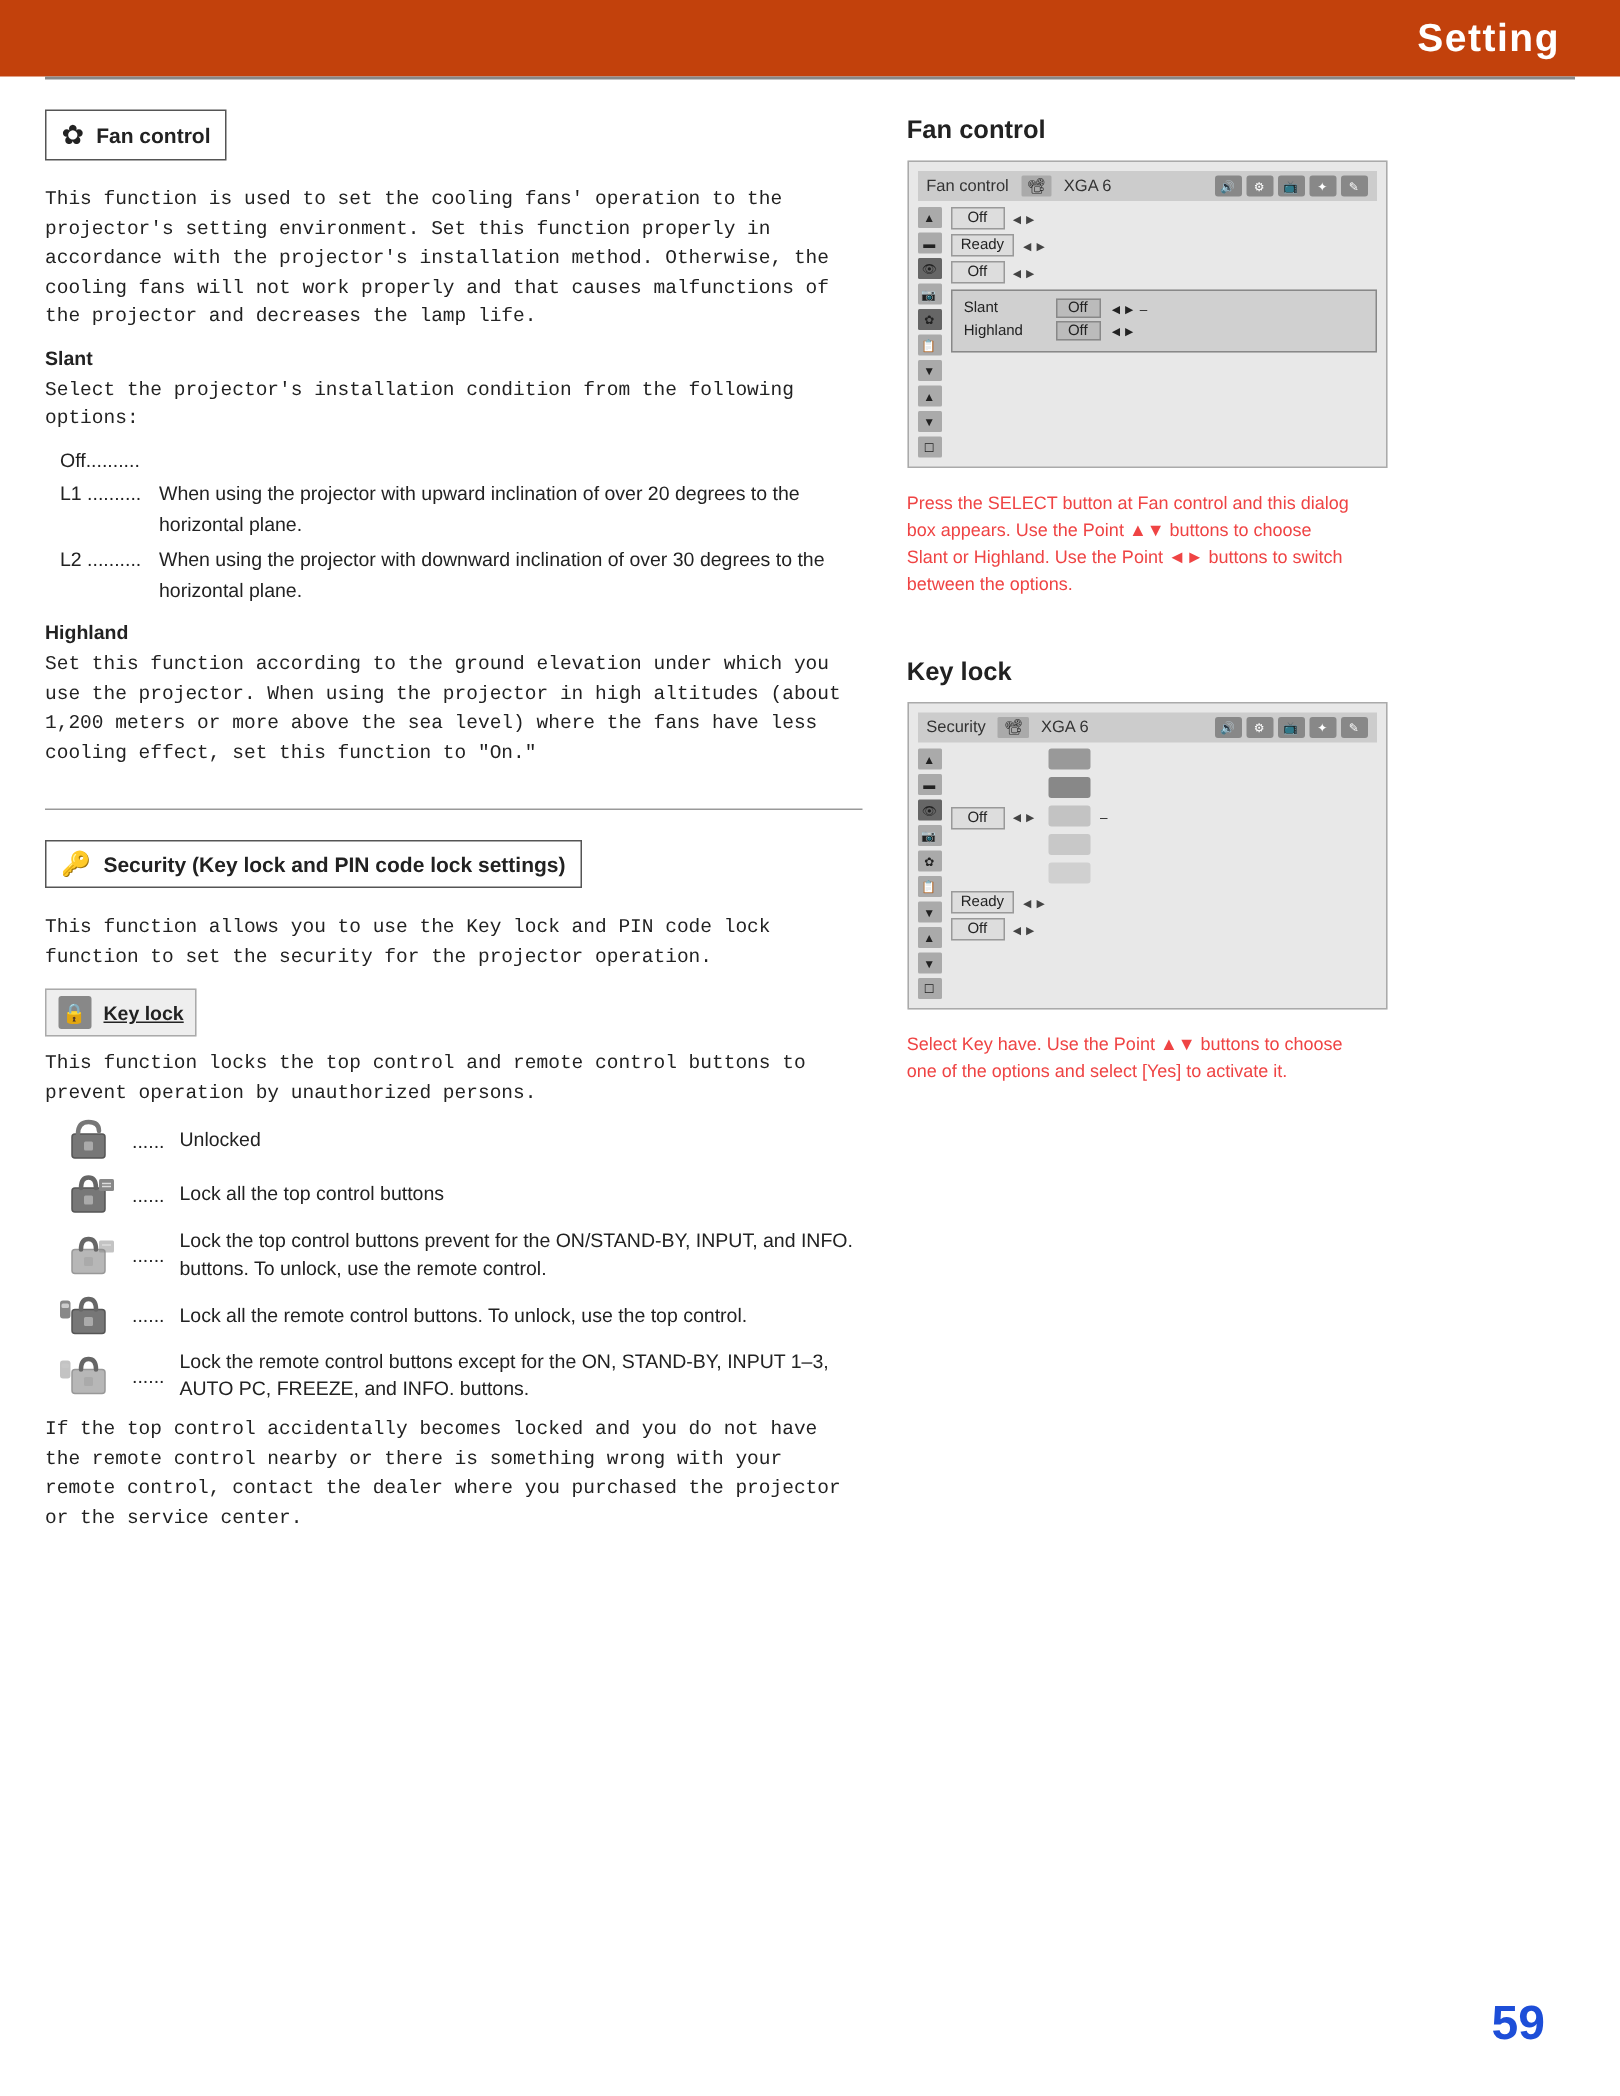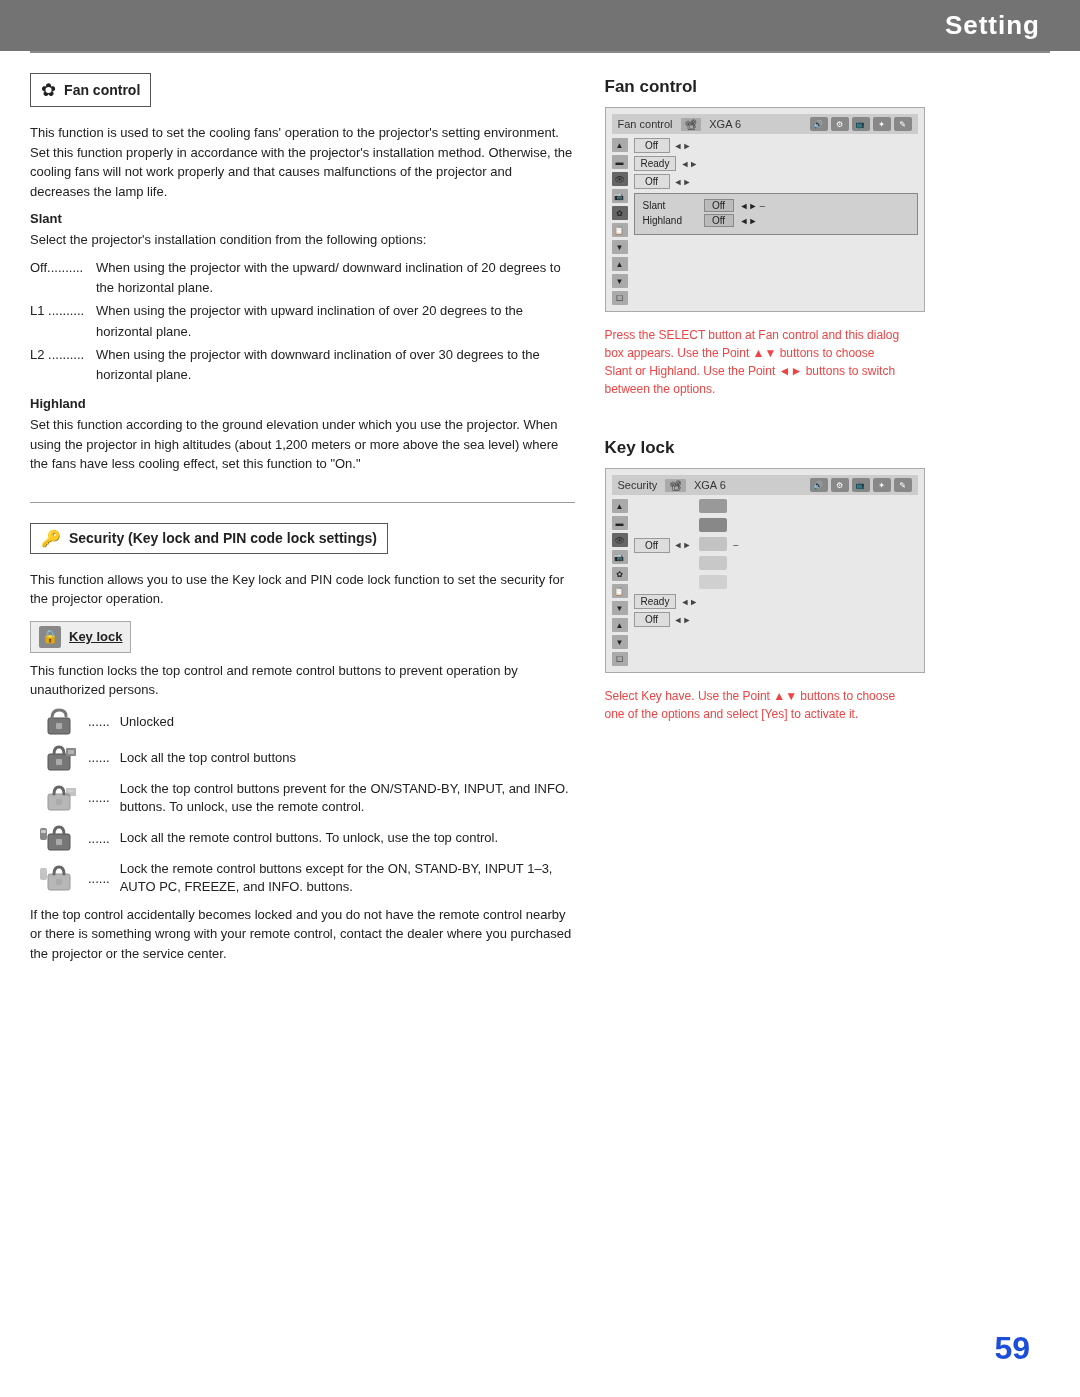--- a/index.html
+++ b/index.html
@@ -8,21 +8,21 @@
       min-height: 1397px;
       font-family: Arial, Helvetica, sans-serif;
       font-size: 14px;
       color: #222;
       background: #fff;
       position: relative;
     }
 
     
     .page-header {
-      background: #737373;
+      background: #c2410c;
       color: #fff;
       text-align: right;
       padding: 10px 40px 10px 0;
       font-size: 26px;
       font-weight: bold;
       letter-spacing: 1px;
     }
     .header-line {
       height: 2px;
       background: #888;
@@ -74,30 +74,32 @@
     }
     .section-header-text {
       font-weight: bold;
       font-size: 14px;
     }
 
     .body-text {
       font-size: 13px;
       line-height: 1.5;
       margin-bottom: 8px;
+      font-family: Liberation Mono, monospace;
     }
 
     .sub-heading {
       font-weight: bold;
       font-size: 13px;
       margin-top: 10px;
       margin-bottom: 4px;
     }
 
     .option-list {
+      margin-left: 10px;
       font-size: 13px;
       line-height: 1.6;
     }
     .option-row {
       display: flex;
       gap: 6px;
       margin-bottom: 2px;
     }
     .option-key {
       min-width: 60px;
@@ -339,21 +341,20 @@
         </span>
       </div>
       <p class="body-text">This function is used to set the cooling fans' operation to the projector's setting environment. Set this function properly in accordance with the projector's installation method. Otherwise, the cooling fans will not work properly and that causes malfunctions of the projector and decreases the lamp life.</p>
 
       <div class="sub-heading">Slant</div>
       <p class="body-text">Select the projector's installation condition from the following options:</p>
 
       <div class="option-list">
         <div class="option-row">
           <span class="option-key">Off..........</span>
-          <span>When using the projector with the upward/ downward inclination of 20 degrees to the horizontal plane.</span>
         </div>
         <div class="option-row">
           <span class="option-key">L1 ..........</span>
           <span>When using the projector with upward inclination of over 20 degrees to the horizontal plane.</span>
         </div>
         <div class="option-row">
           <span class="option-key">L2 ..........</span>
           <span>When using the projector with downward inclination of over 30 degrees to the horizontal plane.</span>
         </div>
       </div>

